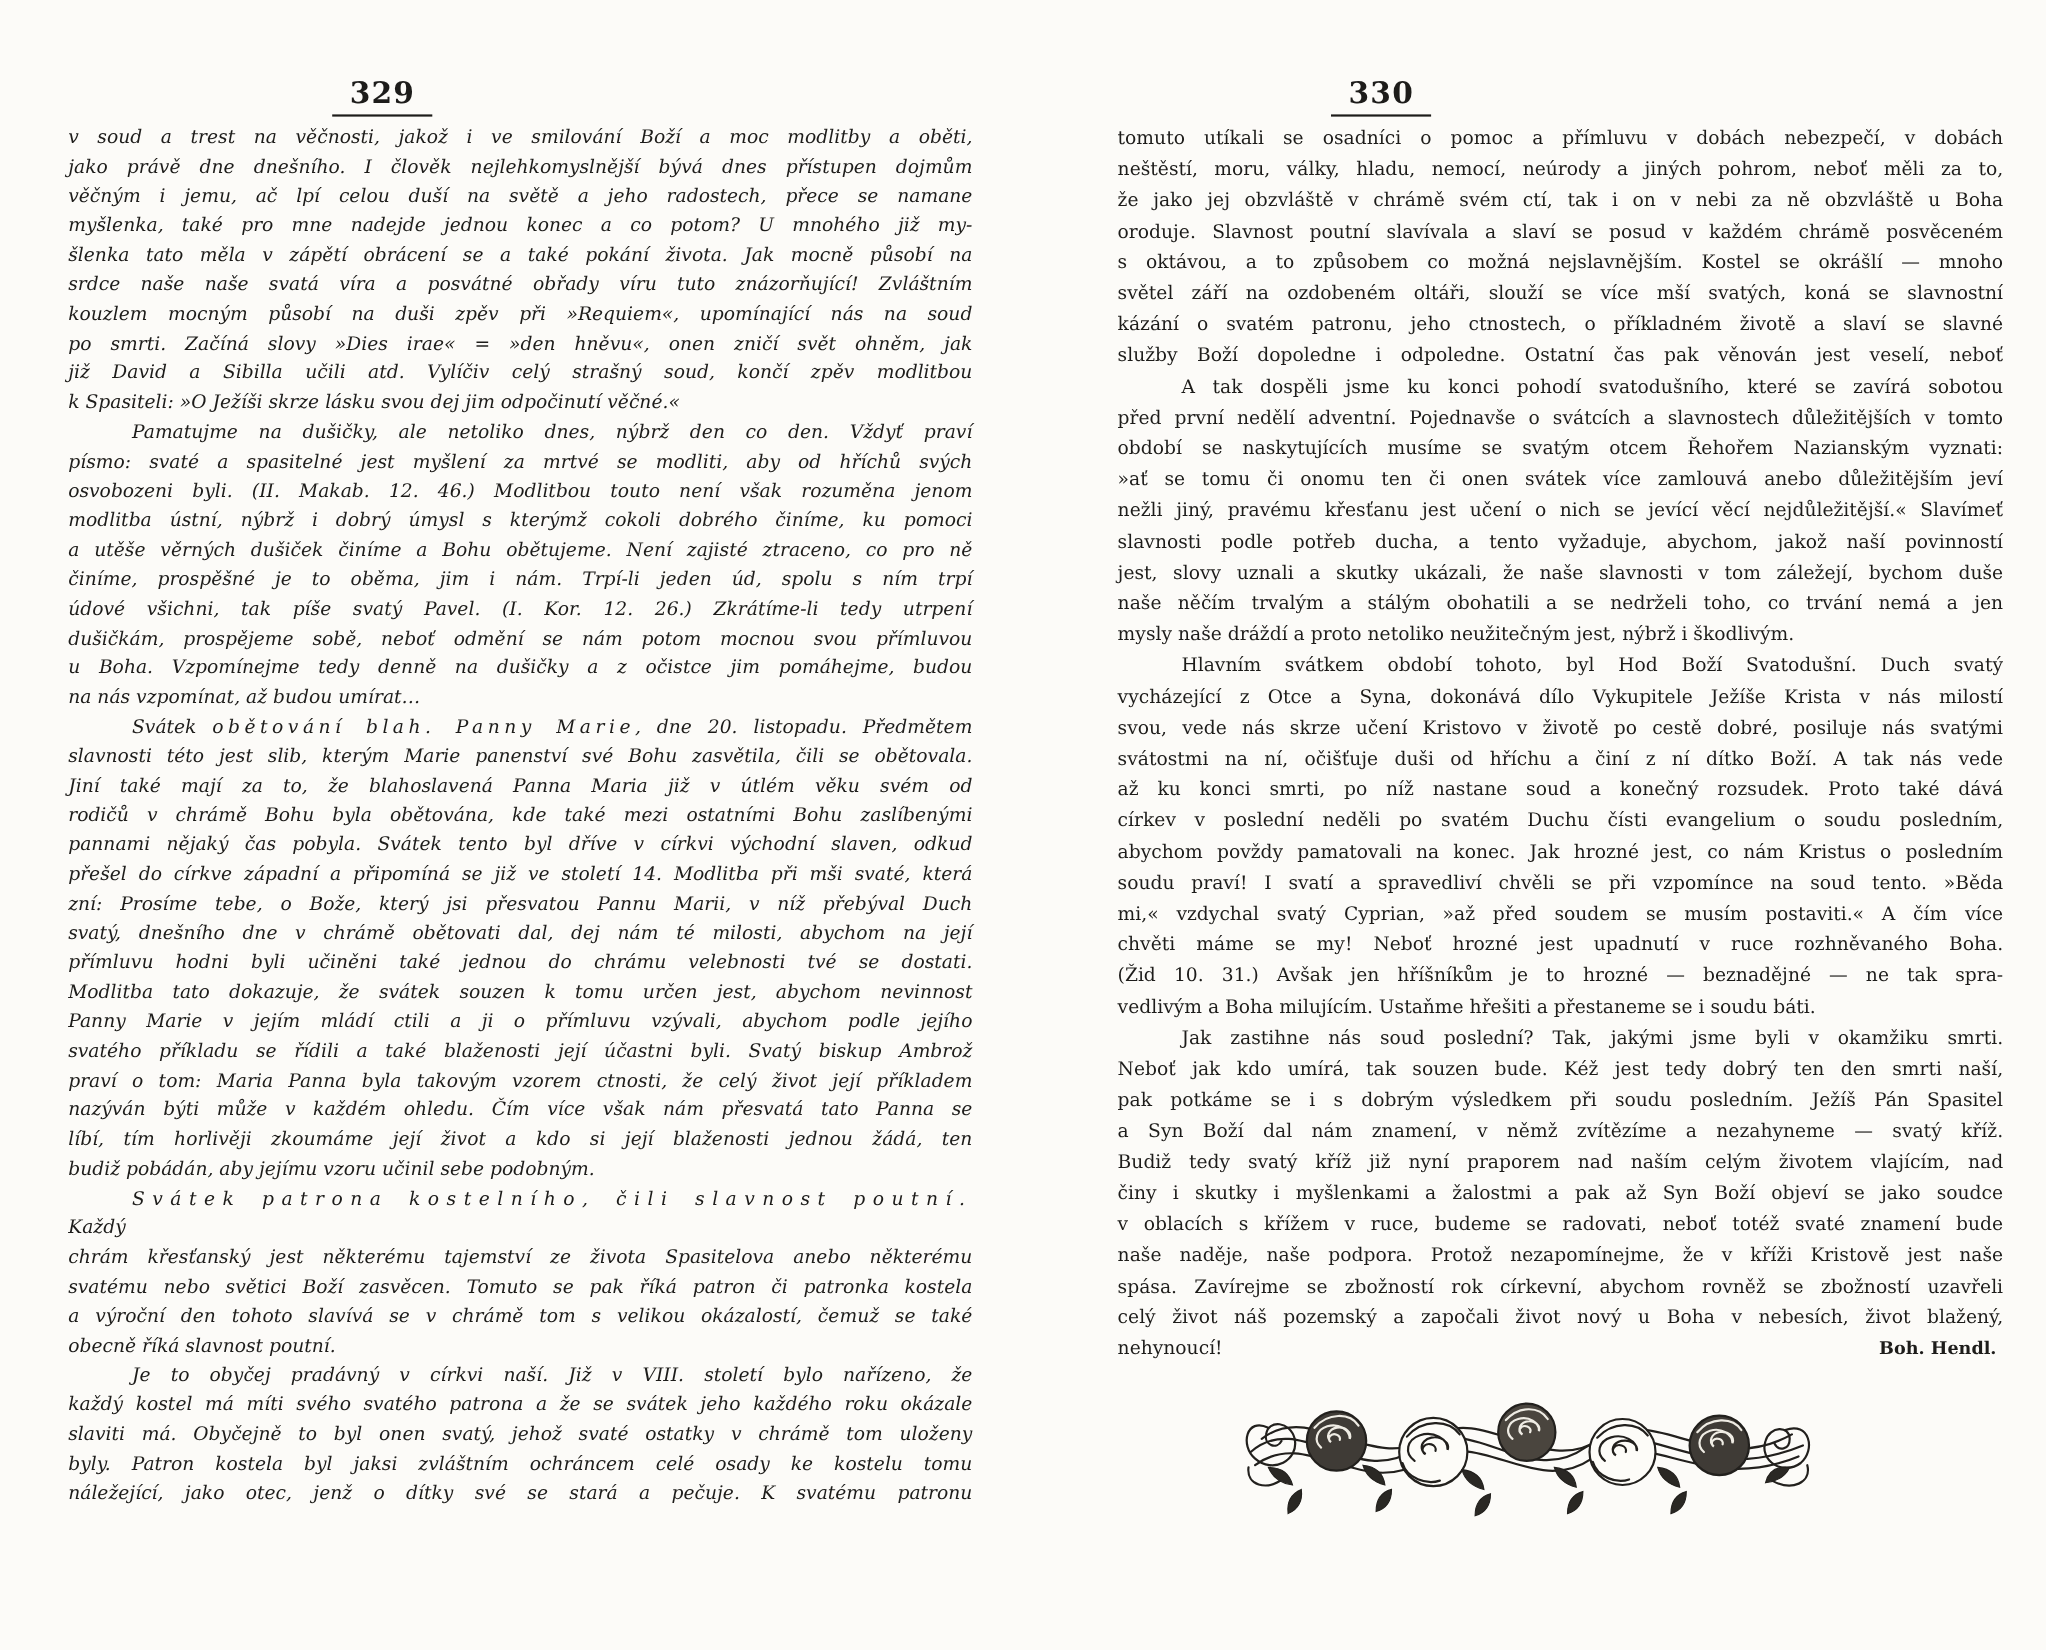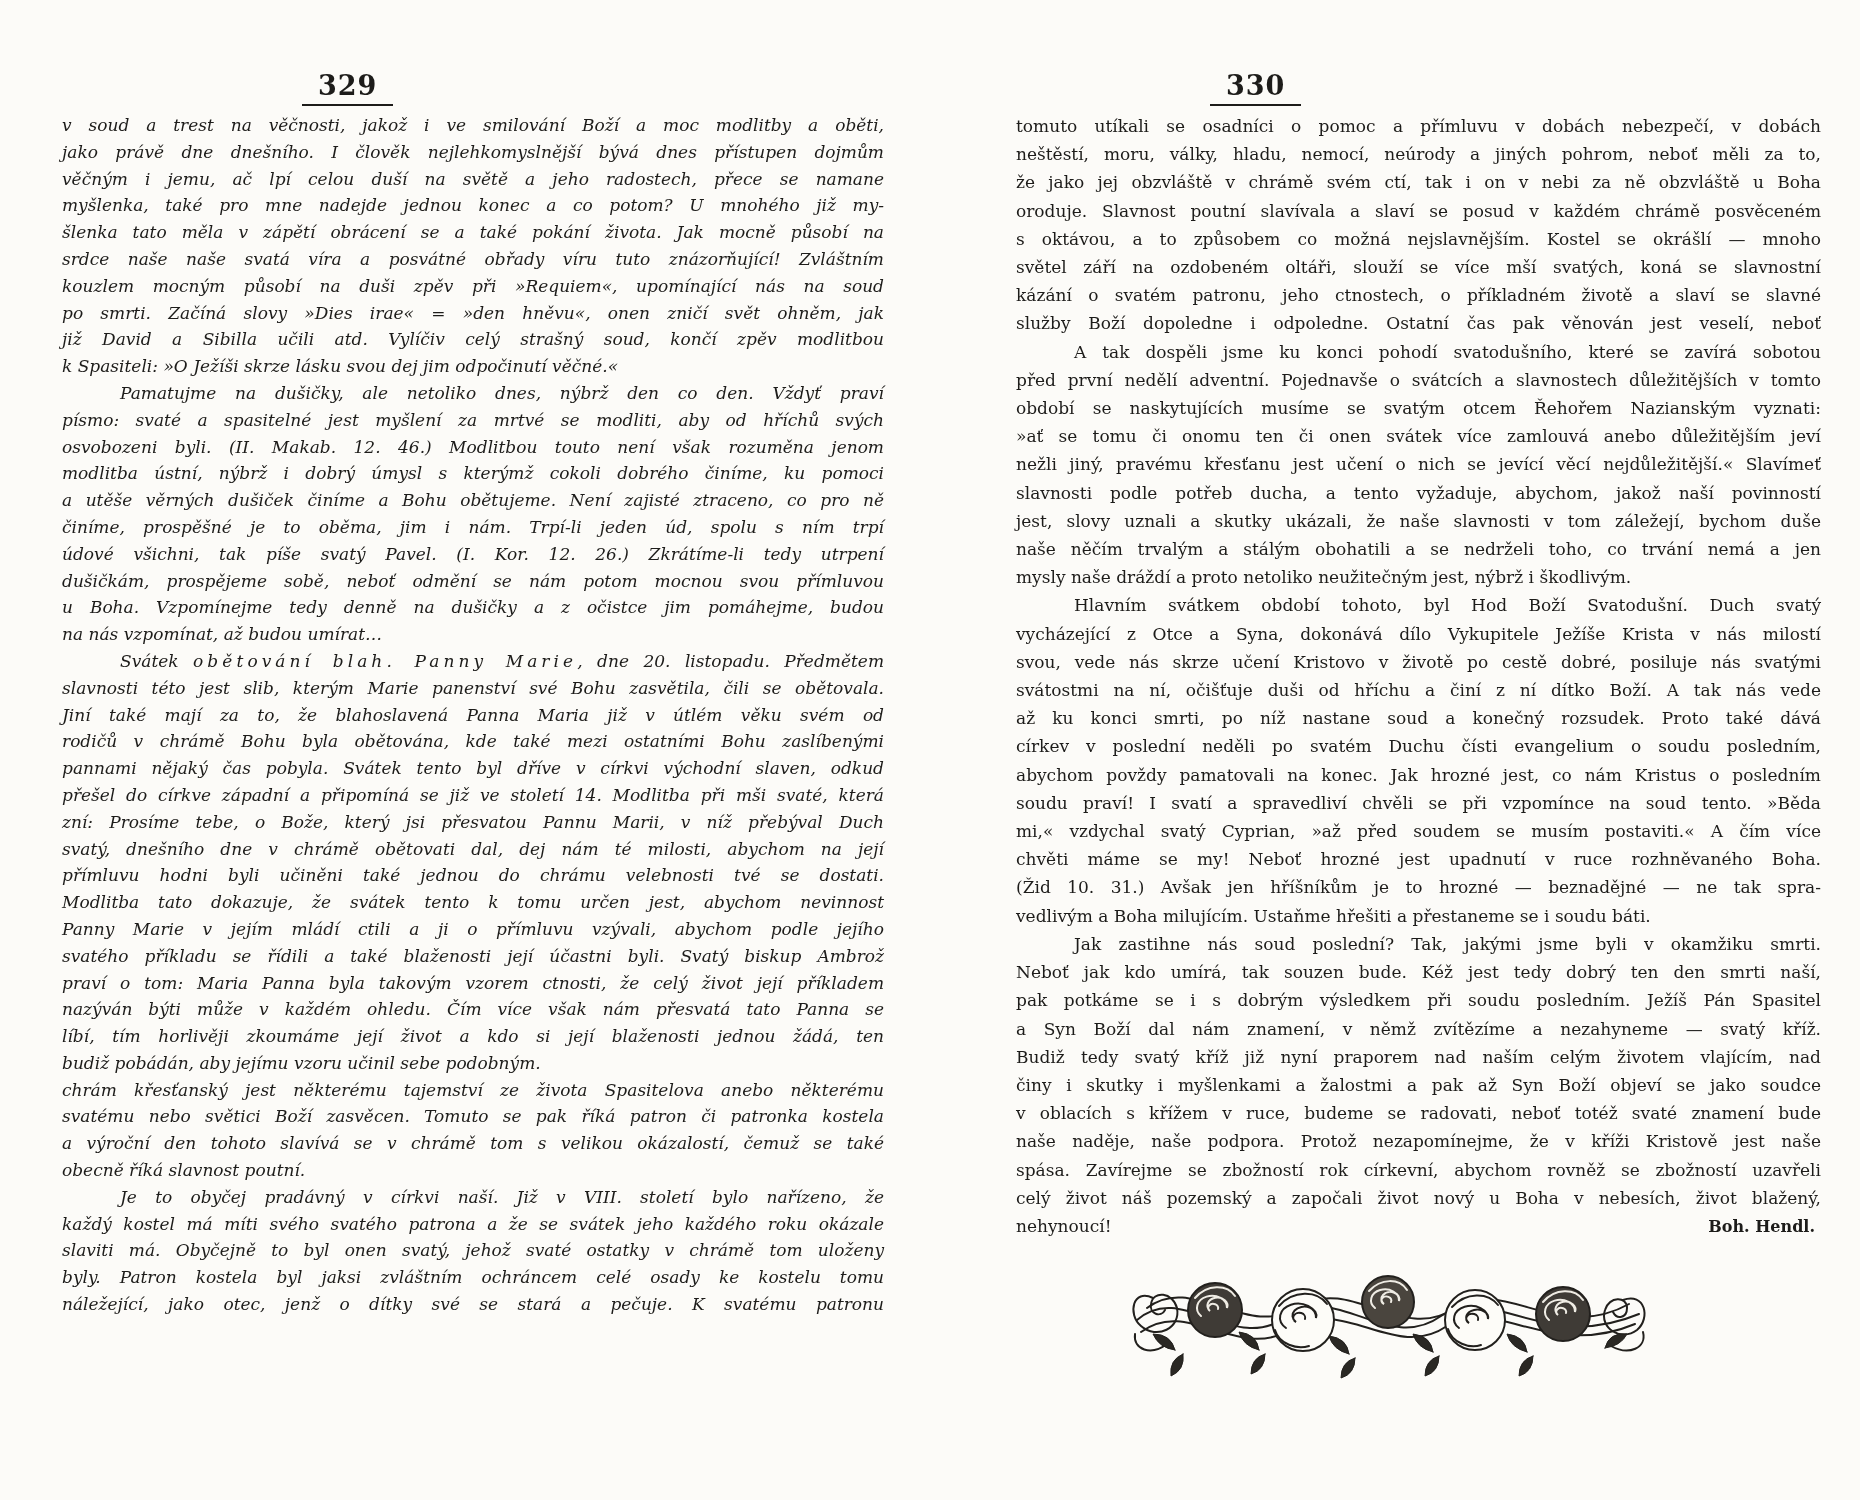--- a/index.html
+++ b/index.html
@@ -74,27 +74,28 @@
       <div class="line pend">na nás vzpomínat, až budou umírat…</div>
       <div class="line indent"><span>Svátek </span><span class="ls1">obětování blah. Panny Marie</span><span>, dne 20. listopadu. Předmětem</span></div>
       <div class="line">slavnosti této jest slib, kterým Marie panenství své Bohu zasvětila, čili se obětovala.</div>
       <div class="line">Jiní také mají za to, že blahoslavená Panna Maria již v útlém věku svém od</div>
       <div class="line">rodičů v chrámě Bohu byla obětována, kde také mezi ostatními Bohu zaslíbenými</div>
       <div class="line">pannami nějaký čas pobyla. Svátek tento byl dříve v církvi východní slaven, odkud</div>
       <div class="line">přešel do církve západní a připomíná se již ve století 14. Modlitba při mši svaté, která</div>
       <div class="line">zní: Prosíme tebe, o Bože, který jsi přesvatou Pannu Marii, v níž přebýval Duch</div>
       <div class="line">svatý, dnešního dne v chrámě obětovati dal, dej nám té milosti, abychom na její</div>
       <div class="line">přímluvu hodni byli učiněni také jednou do chrámu velebnosti tvé se dostati.</div>
-      <div class="line">Modlitba tato dokazuje, že svátek tento k tomu určen jest, abychom nevinnost</div>
+      <div class="line">Modlitba tato dokazuje, že svátek souzen k tomu určen jest, abychom nevinnost</div>
       <div class="line">Panny Marie v jejím mládí ctili a ji o přímluvu vzývali, abychom podle jejího</div>
       <div class="line">svatého příkladu se řídili a také blaženosti její účastni byli. Svatý biskup Ambrož</div>
       <div class="line">praví o tom: Maria Panna byla takovým vzorem ctnosti, že celý život její příkladem</div>
       <div class="line">nazýván býti může v každém ohledu. Čím více však nám přesvatá tato Panna se</div>
       <div class="line">líbí, tím horlivěji zkoumáme její život a kdo si její blaženosti jednou žádá, ten</div>
       <div class="line pend">budiž pobádán, aby jejímu vzoru učinil sebe podobným.</div>
+      <div class="line indent"><span class="ls2">Svátek patrona kostelního, čili slavnost poutní.</span><span> Každý</span></div>
       <div class="line">chrám křesťanský jest některému tajemství ze života Spasitelova anebo některému</div>
       <div class="line">svatému nebo světici Boží zasvěcen. Tomuto se pak říká patron či patronka kostela</div>
       <div class="line">a výroční den tohoto slavívá se v chrámě tom s velikou okázalostí, čemuž se také</div>
       <div class="line pend">obecně říká slavnost poutní.</div>
       <div class="line indent">Je to obyčej pradávný v církvi naší. Již v VIII. století bylo nařízeno, že</div>
       <div class="line">každý kostel má míti svého svatého patrona a že se svátek jeho každého roku okázale</div>
       <div class="line">slaviti má. Obyčejně to byl onen svatý, jehož svaté ostatky v chrámě tom uloženy</div>
       <div class="line">byly. Patron kostela byl jaksi zvláštním ochráncem celé osady ke kostelu tomu</div>
       <div class="line">náležející, jako otec, jenž o dítky své se stará a pečuje. K svatému patronu</div>
     </div>

